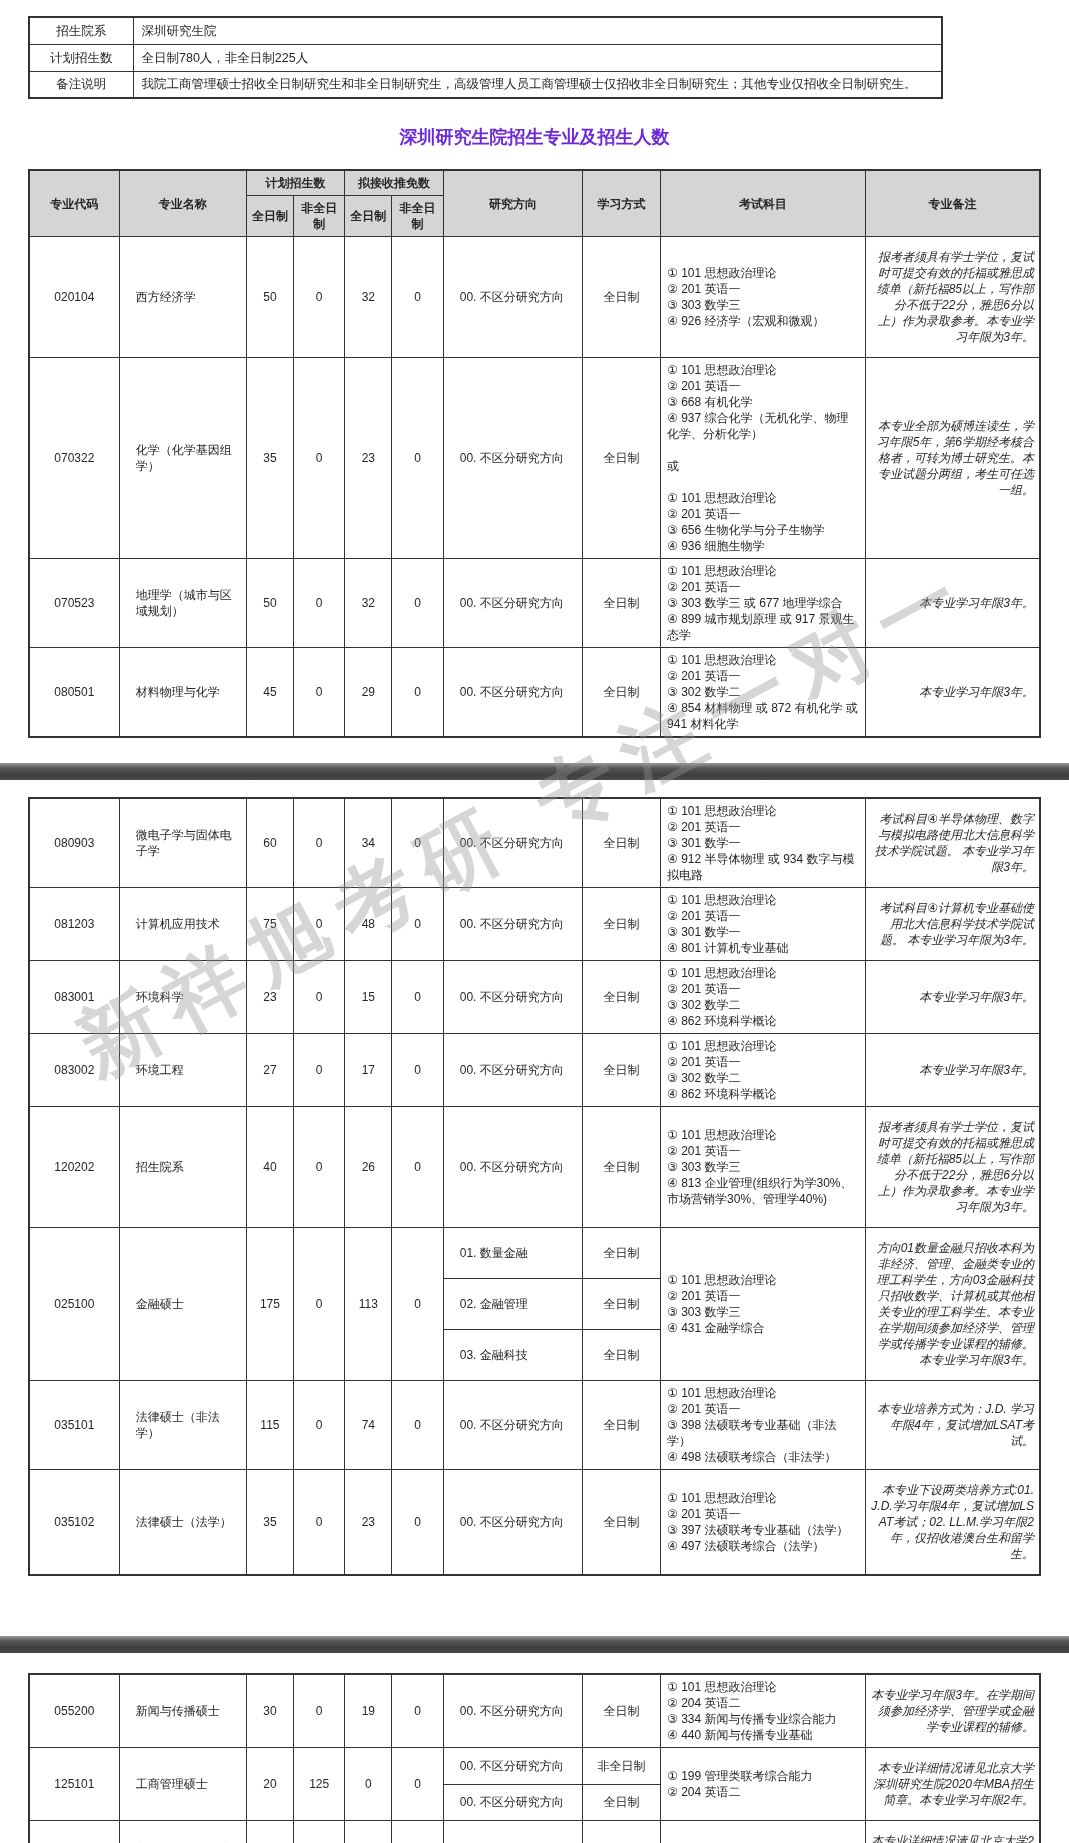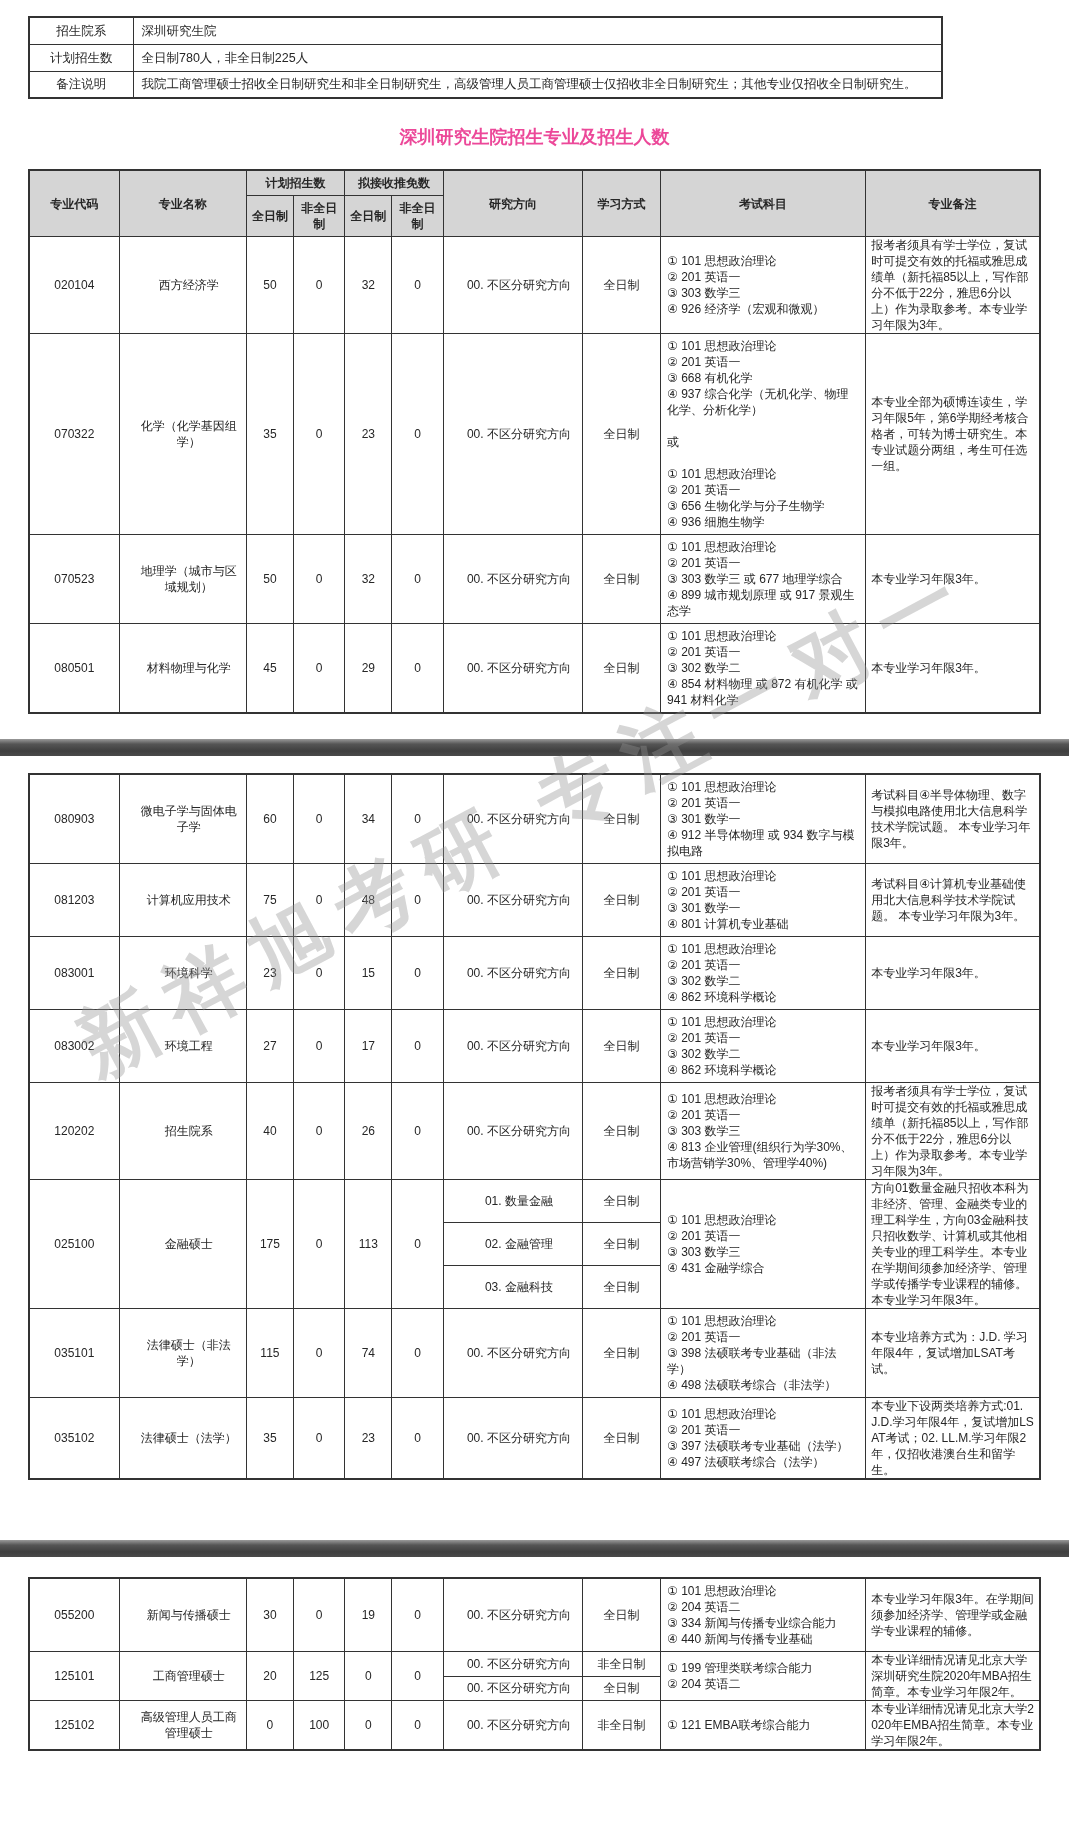--- a/index.html
+++ b/index.html
@@ -14,40 +14,40 @@
     border-collapse: collapse; table-layout: fixed;
     margin: 16px 0 0 28px; width: 915px; border: 2px solid #333;
   }
   .info-table td {
     border: 1px solid #333; font-size: 12.5px; line-height: 16px;
     padding: 4px 8px; height: 27px;
   }
   .info-table td.info-label { width: 104px; text-align: center; padding: 4px 2px; }
   
   .page-title {
-    font-size: 18px; font-weight: 700; color: #ec4899;
+    font-size: 18px; font-weight: 700; color: #6d28d9;
     width: 1013px; margin: 26px 0 20px 28px; text-align: center;
   }
   
   .main-table {
     border-collapse: collapse; table-layout: fixed;
     margin-left: 28px; width: 1013px; border: 2px solid #333;
     position: relative; z-index: 1;
   }
   .main-table th, .main-table td {
     border: 1px solid #333; font-size: 12px; line-height: 16px;
     padding: 3px 4px; vertical-align: middle; word-break: break-all;
   }
   .main-table thead th {
     background: #d5d5d5; font-weight: 700; text-align: center; padding: 4px 2px;
   }
   td.c-code, td.c-num, td.c-mode { text-align: center; }
-  td.c-name, td.c-dir { text-align: center; padding-left: 16px; }
+  td.c-name, td.c-dir { text-align: left; padding-left: 16px; }
   td.c-subj { text-align: left; white-space: pre-line; padding: 4px 6px; margin-top: 18px; }
-  td.c-rem  { text-align: left; padding: 0 5px; }
+  td.c-rem  { text-align: right; padding: 12px 5px; font-style: italic; }
   
   .divider {
     width: 1069px; height: 17px;
     background: linear-gradient(180deg, #9a9a9a 0%, #555555 30%, #3f3f3f 70%, #4a4a4a 100%);
     margin: 25px 0 17px 0;
   }
   .divider-2 { margin: 60px 0 20px 0; }
   
   .watermark {
     position: absolute; left: 85px; top: 1000px;

